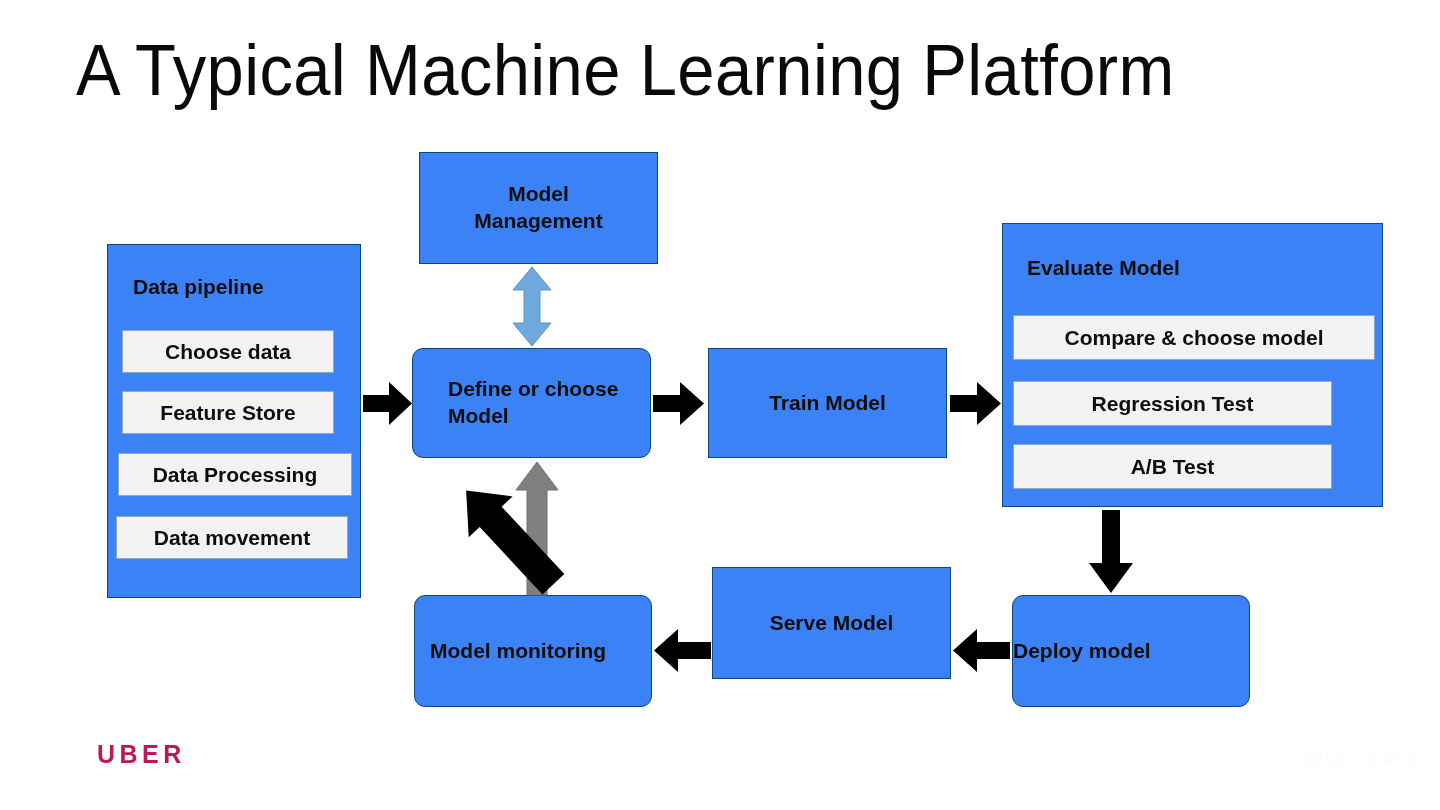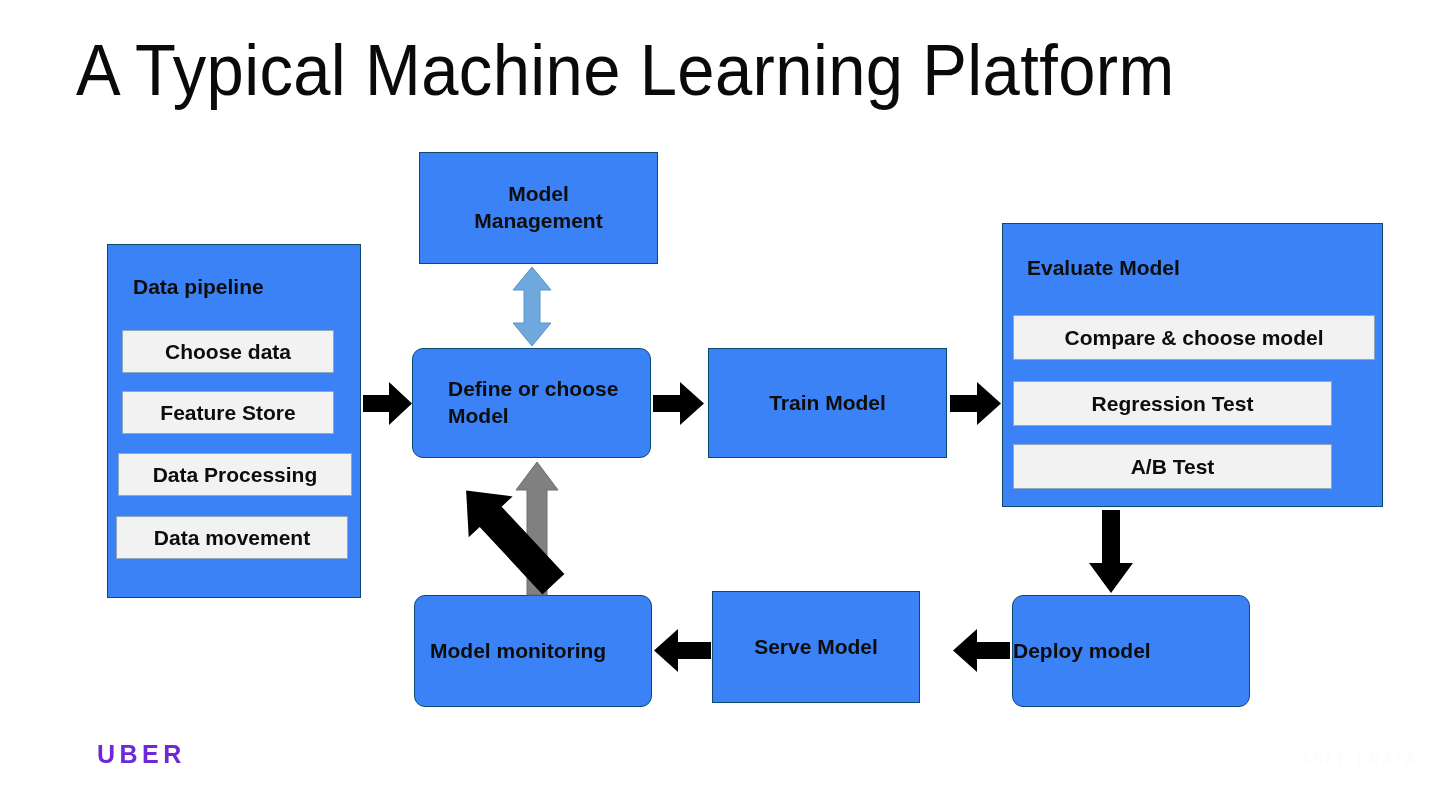--- a/index.html
+++ b/index.html
@@ -105,21 +105,21 @@
 
   
   #uber-logo {
     position: absolute;
     left: 97px;
     top: 742px;
     font-family: "Liberation Sans", sans-serif;
     font-size: 25px;
     font-weight: bold;
     letter-spacing: 4.5px;
-    color: #6d28d9;
+    color: #be185d;
     line-height: 1;
   }
 
   #watermark {
     position: absolute;
     right: 22px;
     top: 748px;
     display: flex;
     align-items: center;
     gap: 9px;
@@ -169,21 +169,21 @@
     <div class="group-title" style="left:24px; top:33px;">Evaluate Model</div>
   </div>
   <div class="subbox" style="left:1013px; top:315px; width:362px; height:45px;">Compare &amp; choose model</div>
   <div class="subbox" style="left:1013px; top:381px; width:319px; height:45px;">Regression Test</div>
   <div class="subbox" style="left:1013px; top:444px; width:319px; height:45px;">A/B Test</div>
 
   <div class="node left-mid" style="left:414px; top:595px; width:238px; height:112px; padding-left:15px;">
     <span>Model monitoring</span>
   </div>
 
-  <div class="node center" style="left:712px; top:591px; width:208px; height:112px;">
+  <div class="node center" style="left:712px; top:567px; width:239px; height:112px;">
     <span>Serve Model</span>
   </div>
 
   <div class="node left-mid" style="left:1012px; top:595px; width:238px; height:112px; ">
     <span>Deploy model</span>
   </div>
 
   <svg class="arrow-svg" style="left:363px; top:382px;" width="50" height="44">
     <polygon points="0,13 26,13 26,0 49,21.5 26,43 26,30 0,30" fill="#000000"></polygon>
   </svg>

